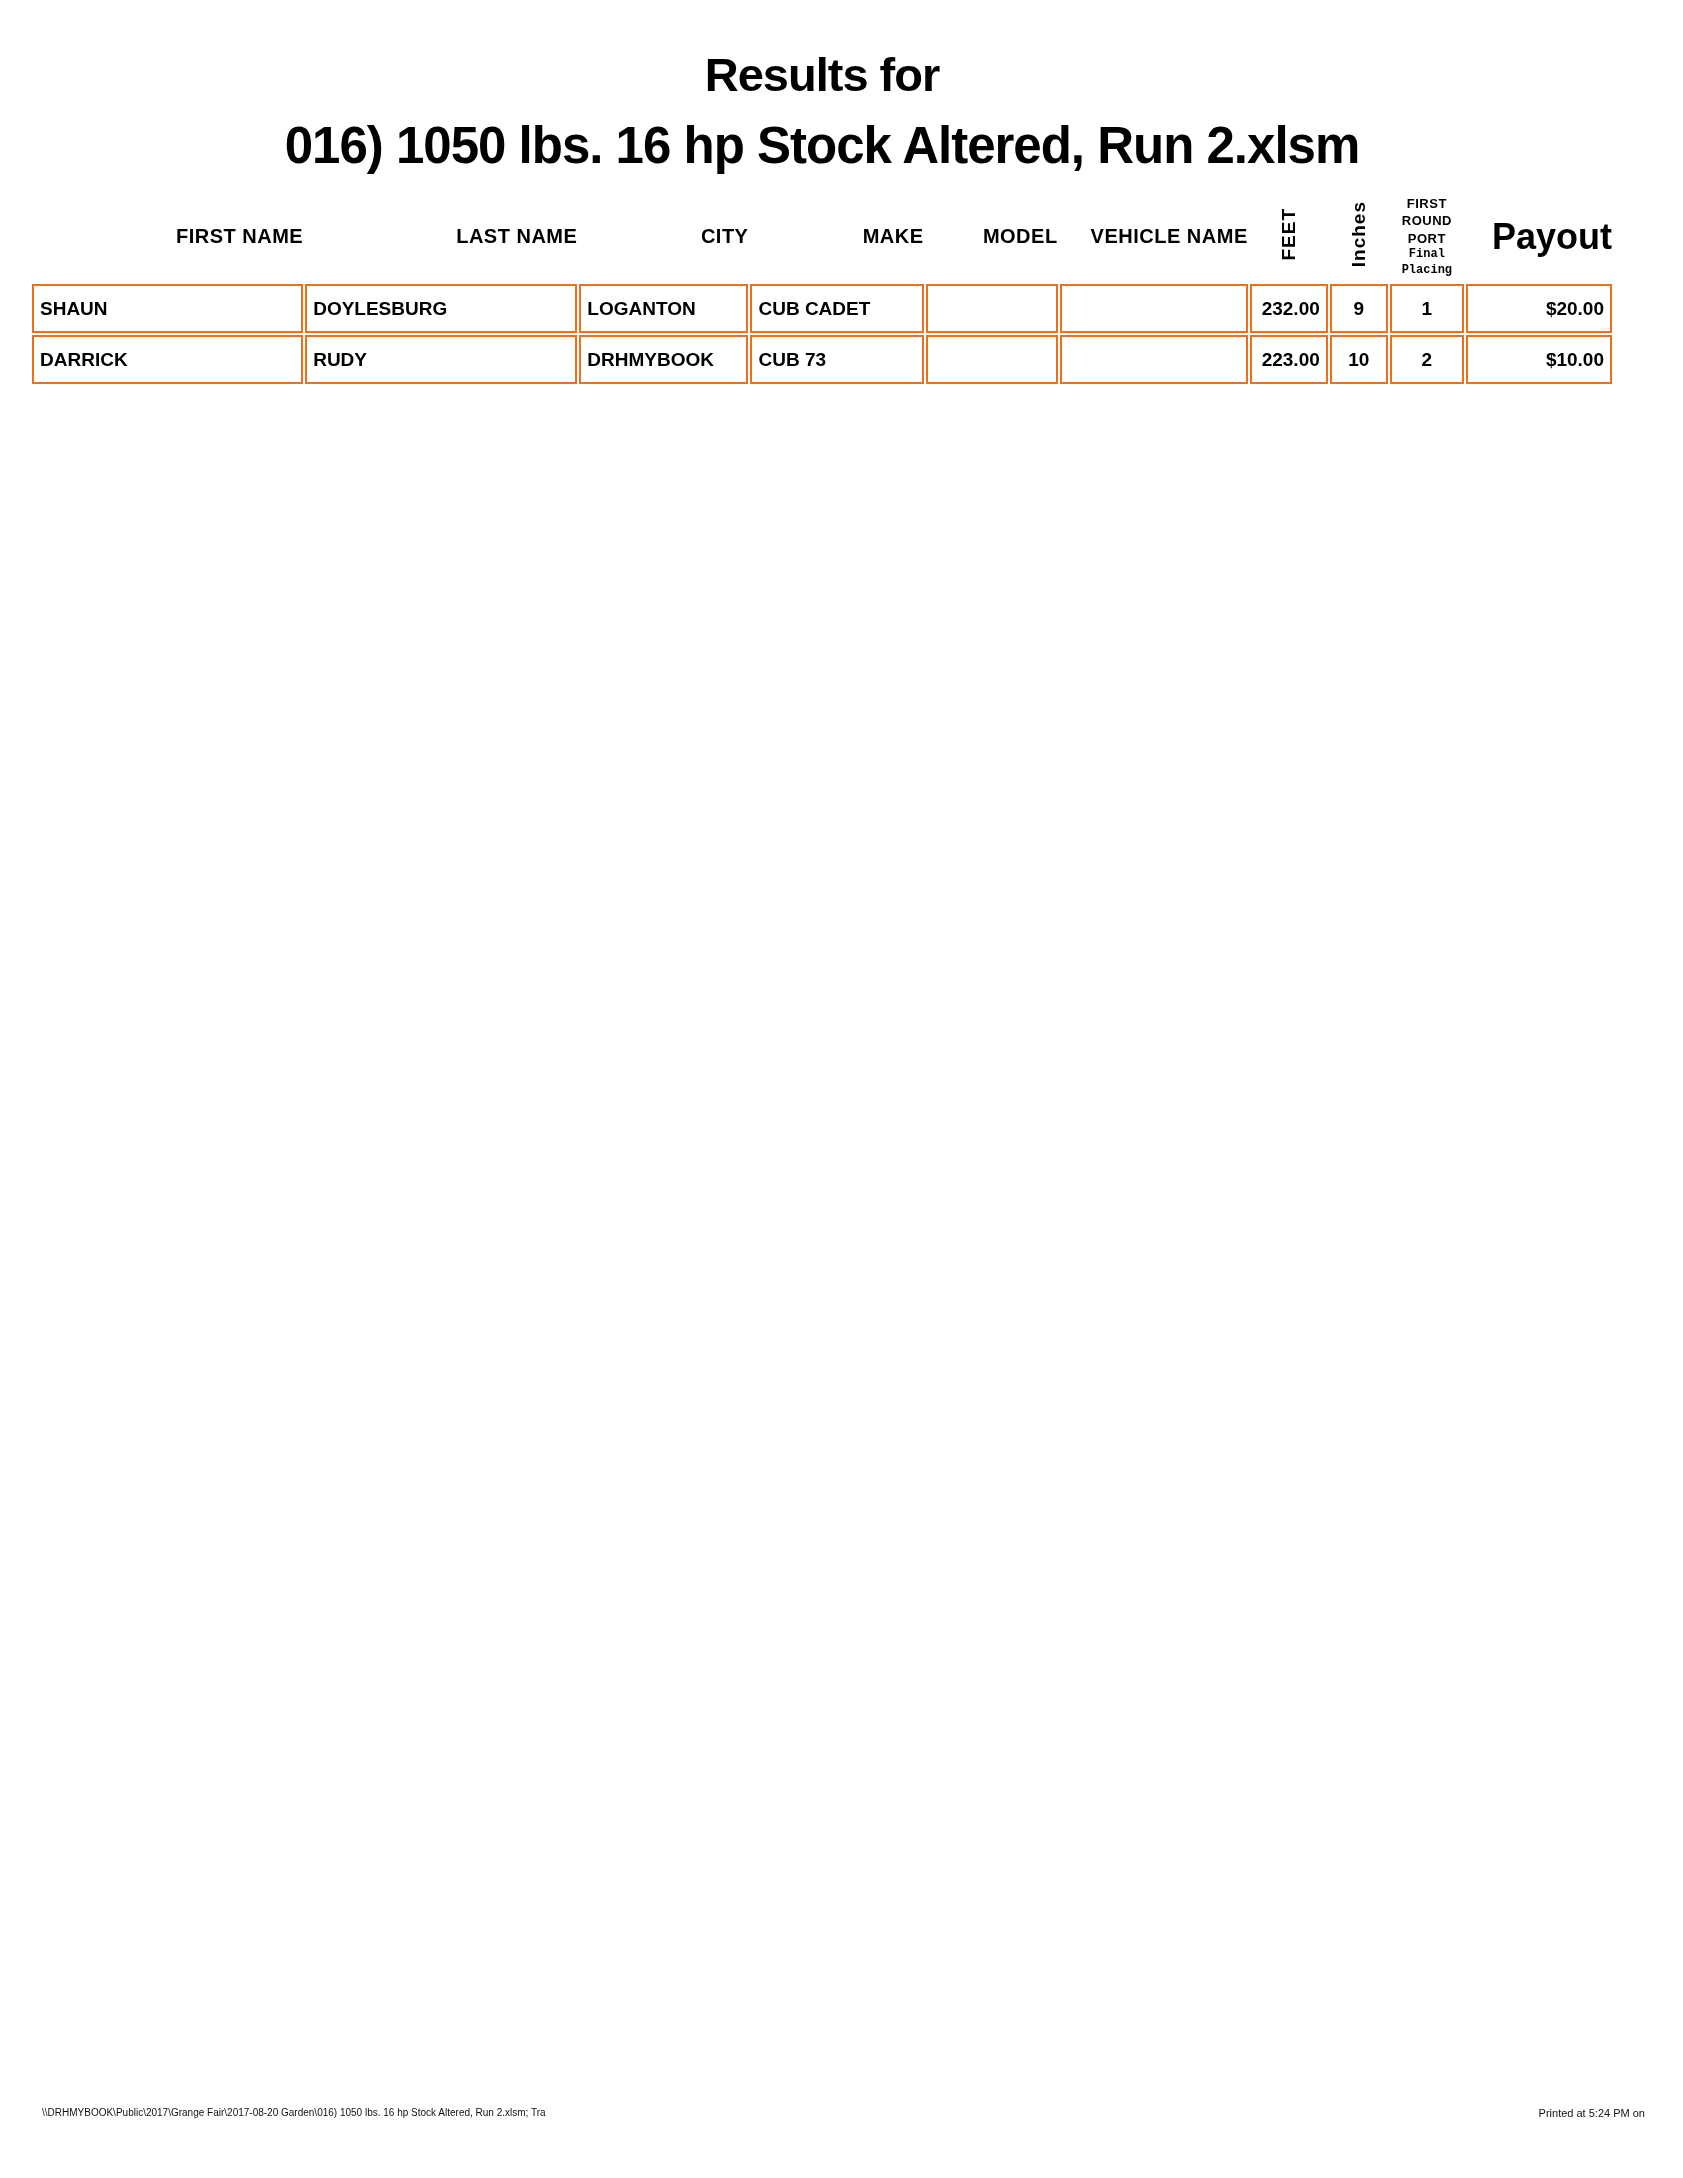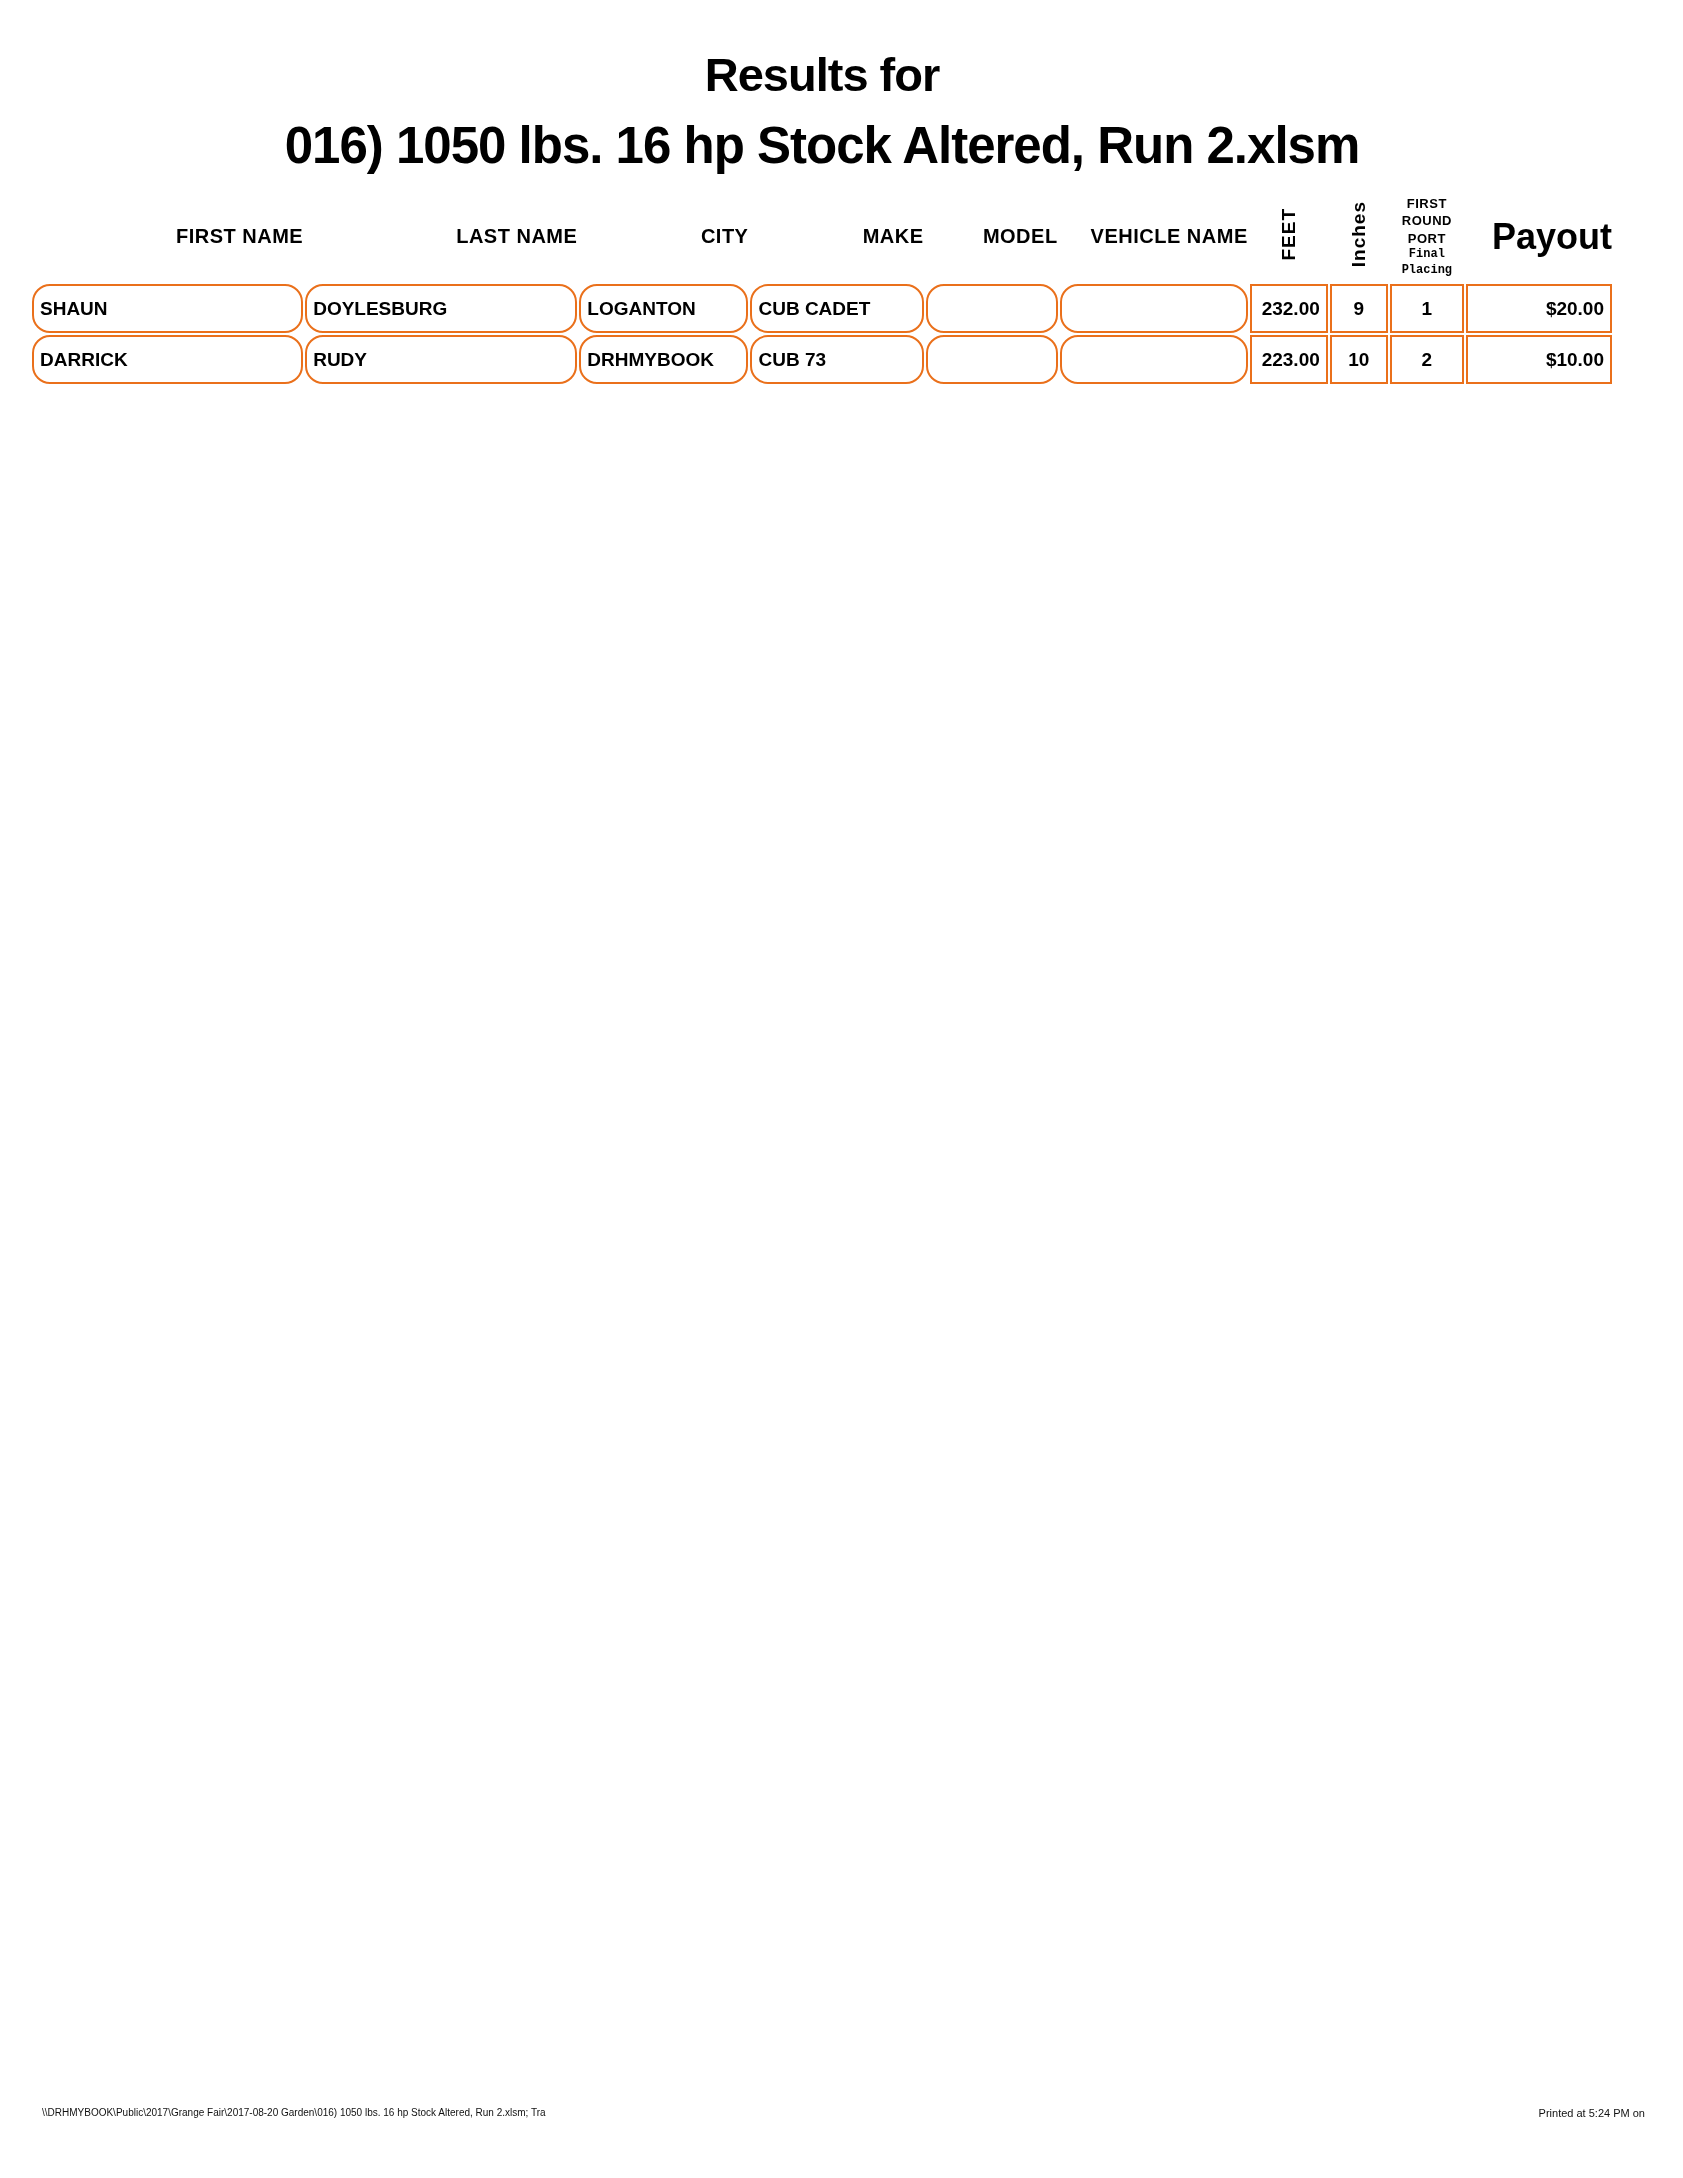--- a/index.html
+++ b/index.html
@@ -102,21 +102,21 @@
     border:2px solid var(--border-orange);
     height:49px;
     font-size:19px;
     font-weight:bold;
     vertical-align:middle;
     padding:0 6px;
     white-space:nowrap;
     overflow:hidden;
     background:var(--paper);
   }
-  td.al{text-align:left;border-radius:18px;}
+  td.al{text-align:left;}
   td.ar{text-align:right;padding-right:8px;}
   td.ac{text-align:center;}
   
   .footer-left{
     position:absolute;
     left:42px;top:2107px;
     font-size:10px;
     color:#111;
     white-space:nowrap;
   }

